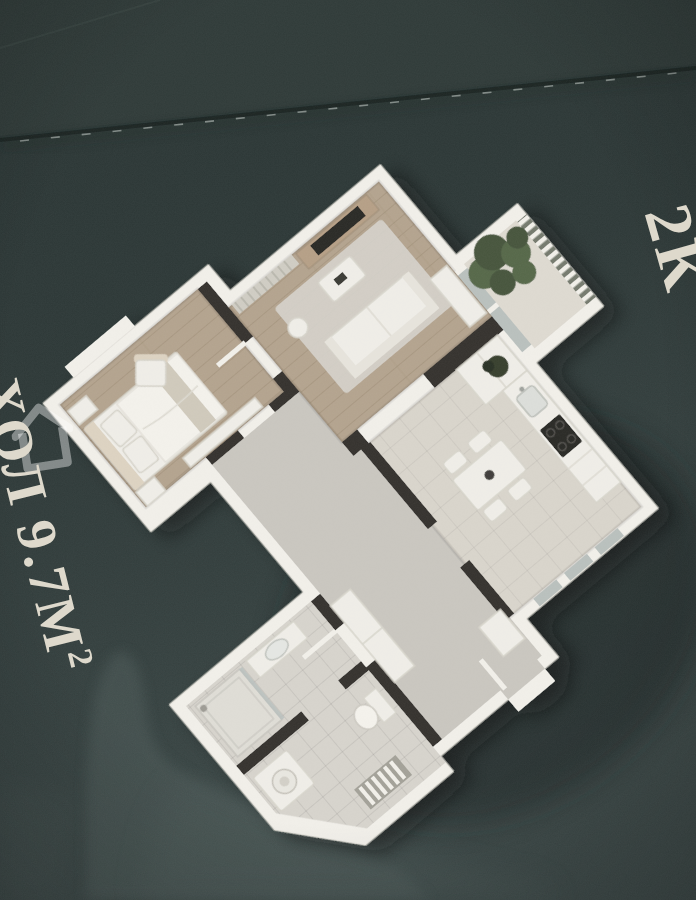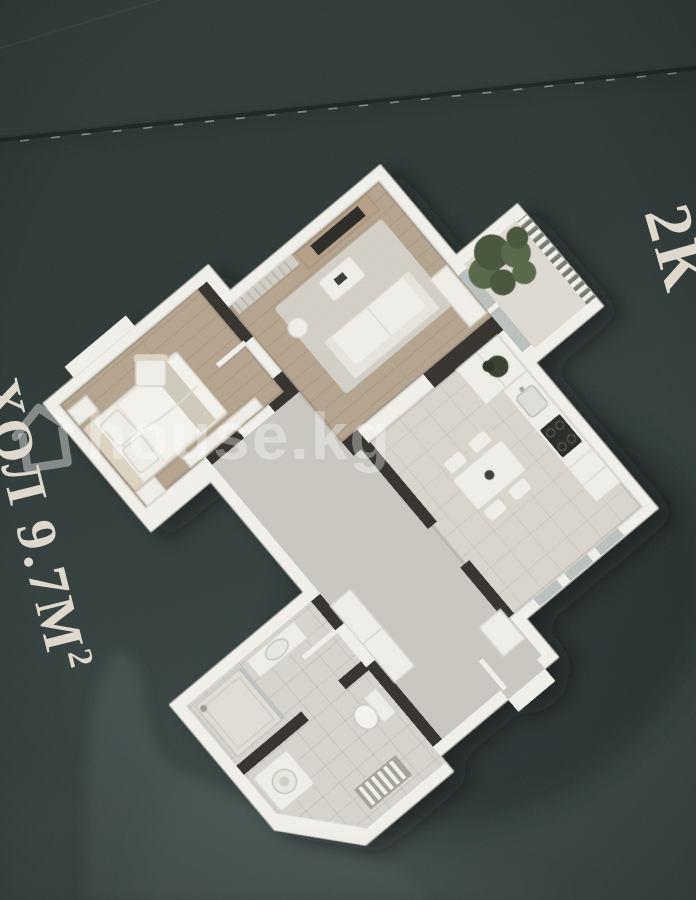--- a/index.html
+++ b/index.html
@@ -298,19 +298,18 @@
 
     <rect x="0" y="0" width="696" height="900" fill="url(#vigGrad)"></rect>
     <rect x="0" y="0" width="696" height="900" filter="url(#noiseF)" opacity="0.9"></rect>
   </svg>
 
   <div class="watermark">
     <svg class="wm-icon" width="62" height="72" viewBox="0 0 52 60">
       <path d="M3,27 L26,6 L49,27" fill="none" stroke="rgba(255,255,255,0.40)" stroke-width="7" stroke-linecap="round" stroke-linejoin="round"></path>
       <path d="M9,25 V55 H43 V25" fill="none" stroke="rgba(255,255,255,0.40)" stroke-width="7" stroke-linejoin="round"></path>
     </svg>
-    <span class="wm-text">house.kg</span>
   </div>
 
   <div class="label-left"><span>ХОЛ 9.7М</span><span class="sup">2</span></div>
 
   <div class="label-right">2К</div>
 </div>
 
 </body></html>

